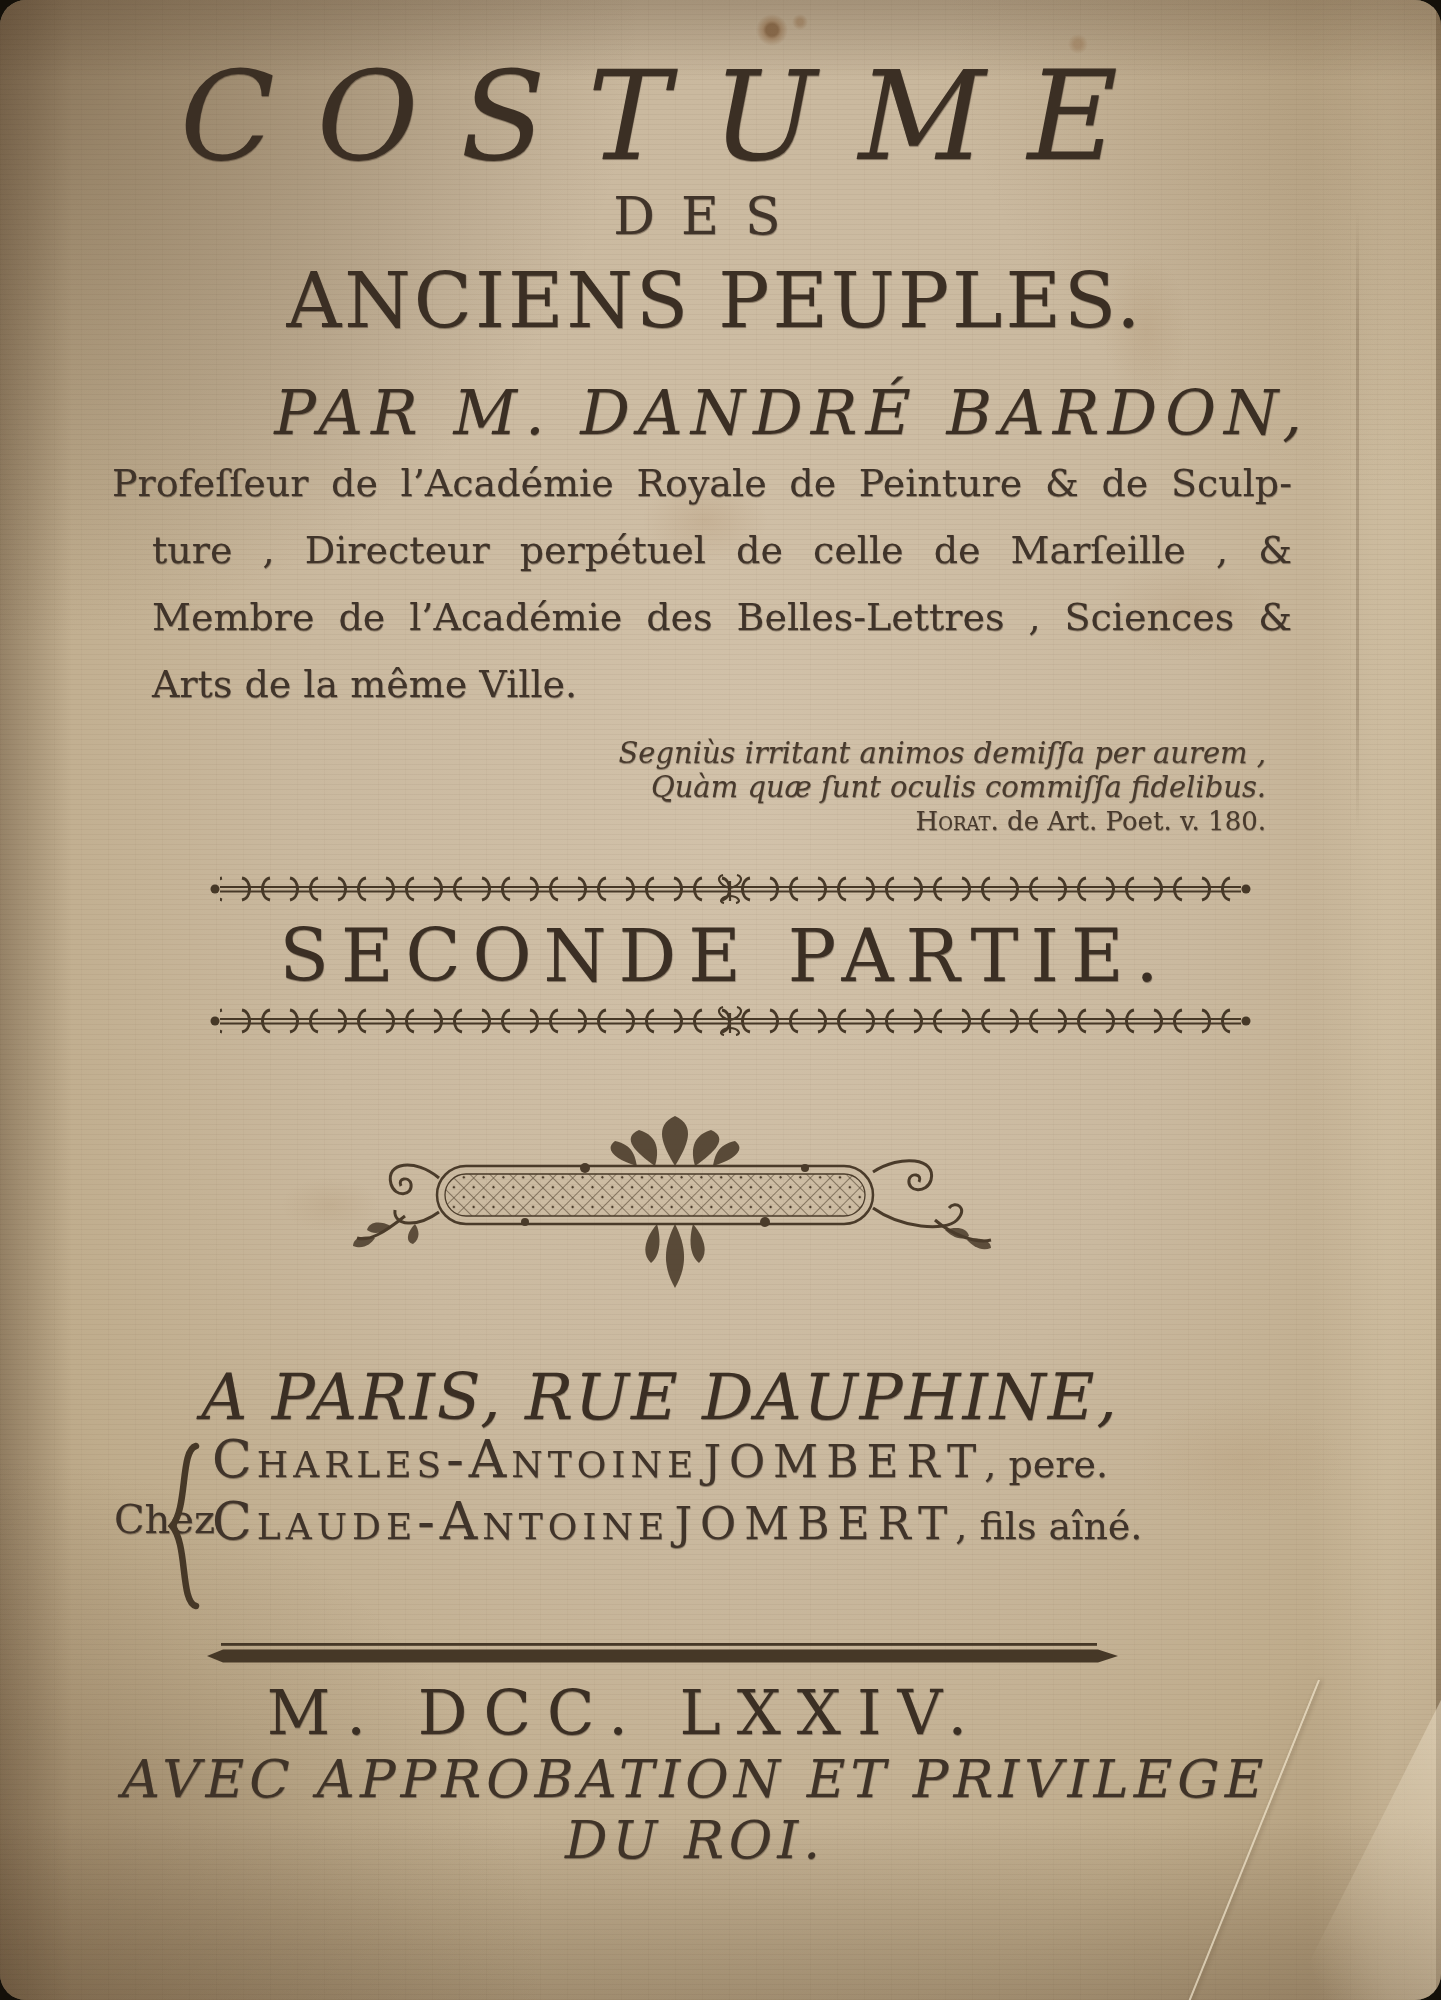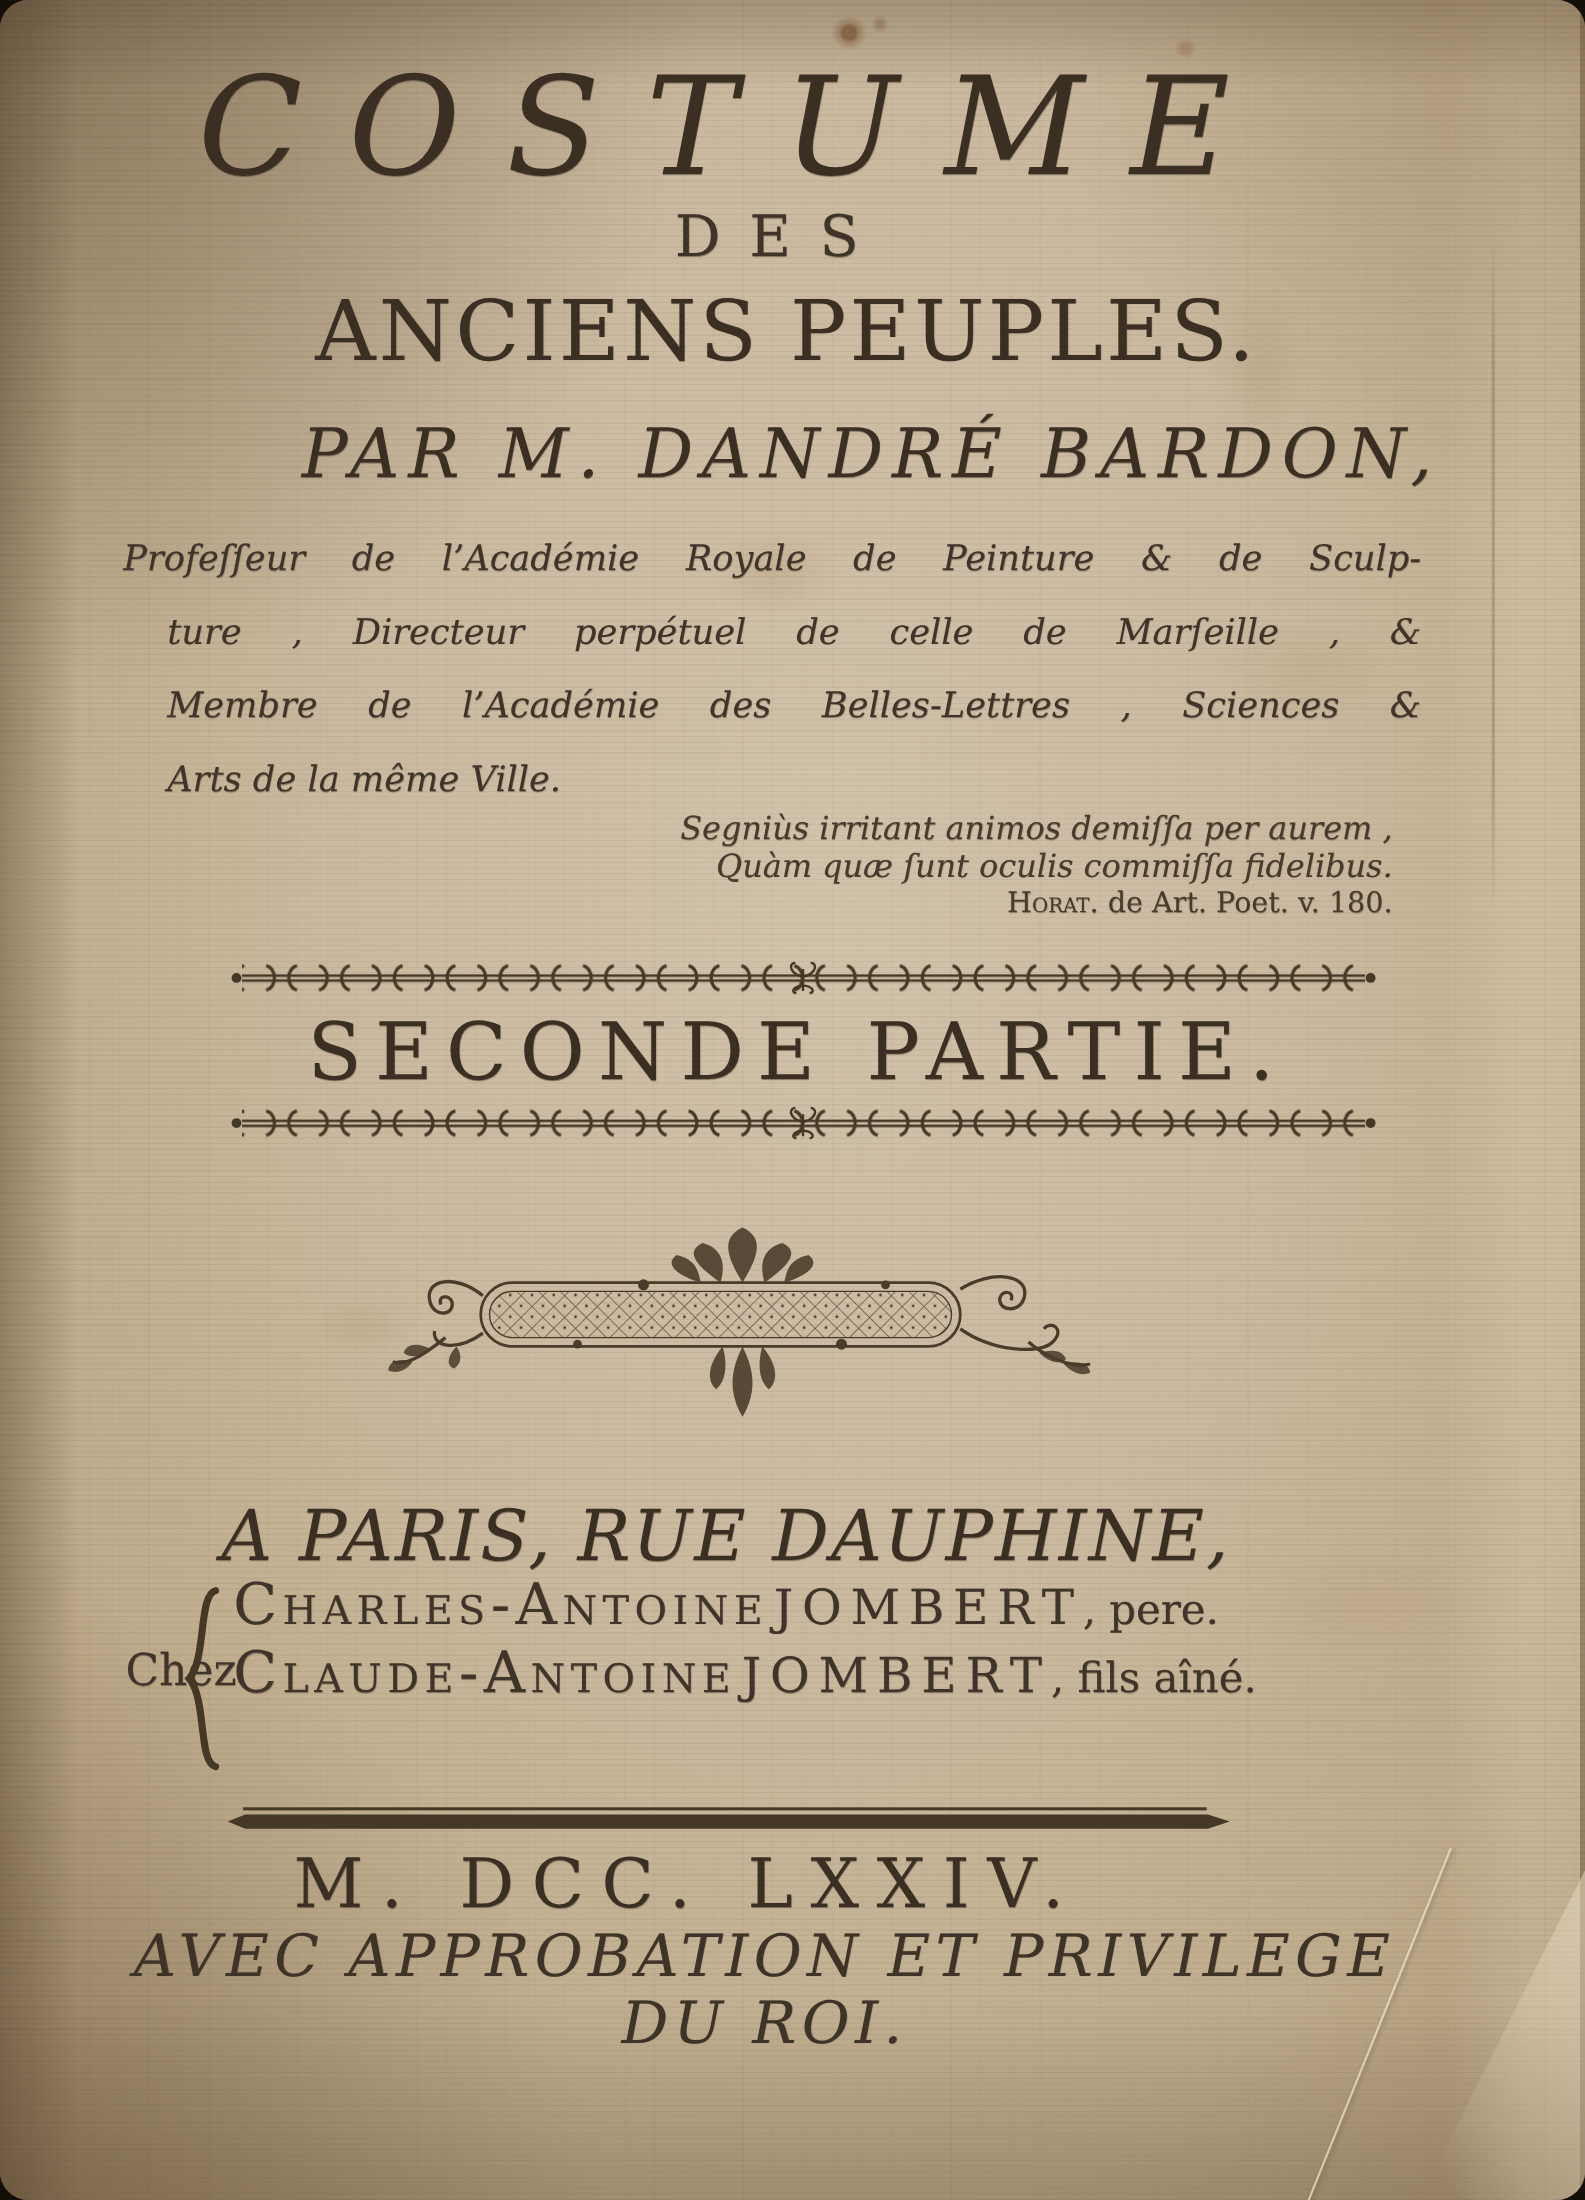--- a/index.html
+++ b/index.html
@@ -57,21 +57,21 @@
     transform:rotate(22deg);transform-origin:top;
   }
   .ink{text-shadow:0.4px 0.7px 0.8px rgba(60,46,33,.50);}
   .ctr{text-align:center;}
 
   .t-costume{left:50px;top:44px;width:1240px;font-style:italic;font-size:124px;letter-spacing:42px;color:#3b2f24;}
   .t-des{left:160px;top:186px;width:1100px;font-size:52px;letter-spacing:26px;}
   .t-sub{left:110px;top:256px;width:1210px;font-size:76px;letter-spacing:3px;color:#3b2f24;}
   .t-byline{left:90px;top:376px;width:1220px;font-style:italic;font-size:62px;letter-spacing:8px;color:#3b2f24;text-align:right;}
 
-  .affil{left:112px;top:474px;width:1180px;font-size:32px;line-height:67px;font-style:italic;}
+  .affil{left:112px;top:450px;width:1180px;font-size:38px;line-height:67px;}
   .affil .jline{text-align:justify;text-align-last:justify;}
   .affil .ind{padding-left:40px;}
   .affil .last{text-align:left;text-align-last:left;}
 
   .epigraph{top:736px;right:175px;width:720px;text-align:right;font-style:italic;font-size:29px;line-height:34px;color:#483a2d;}
   .epigraph .src{font-style:normal;font-size:26px;}
   .epigraph .sc{font-variant:small-caps;}
 
   .t-part{left:130px;top:914px;width:1190px;font-size:72px;letter-spacing:12px;color:#3b2f24;}
 

